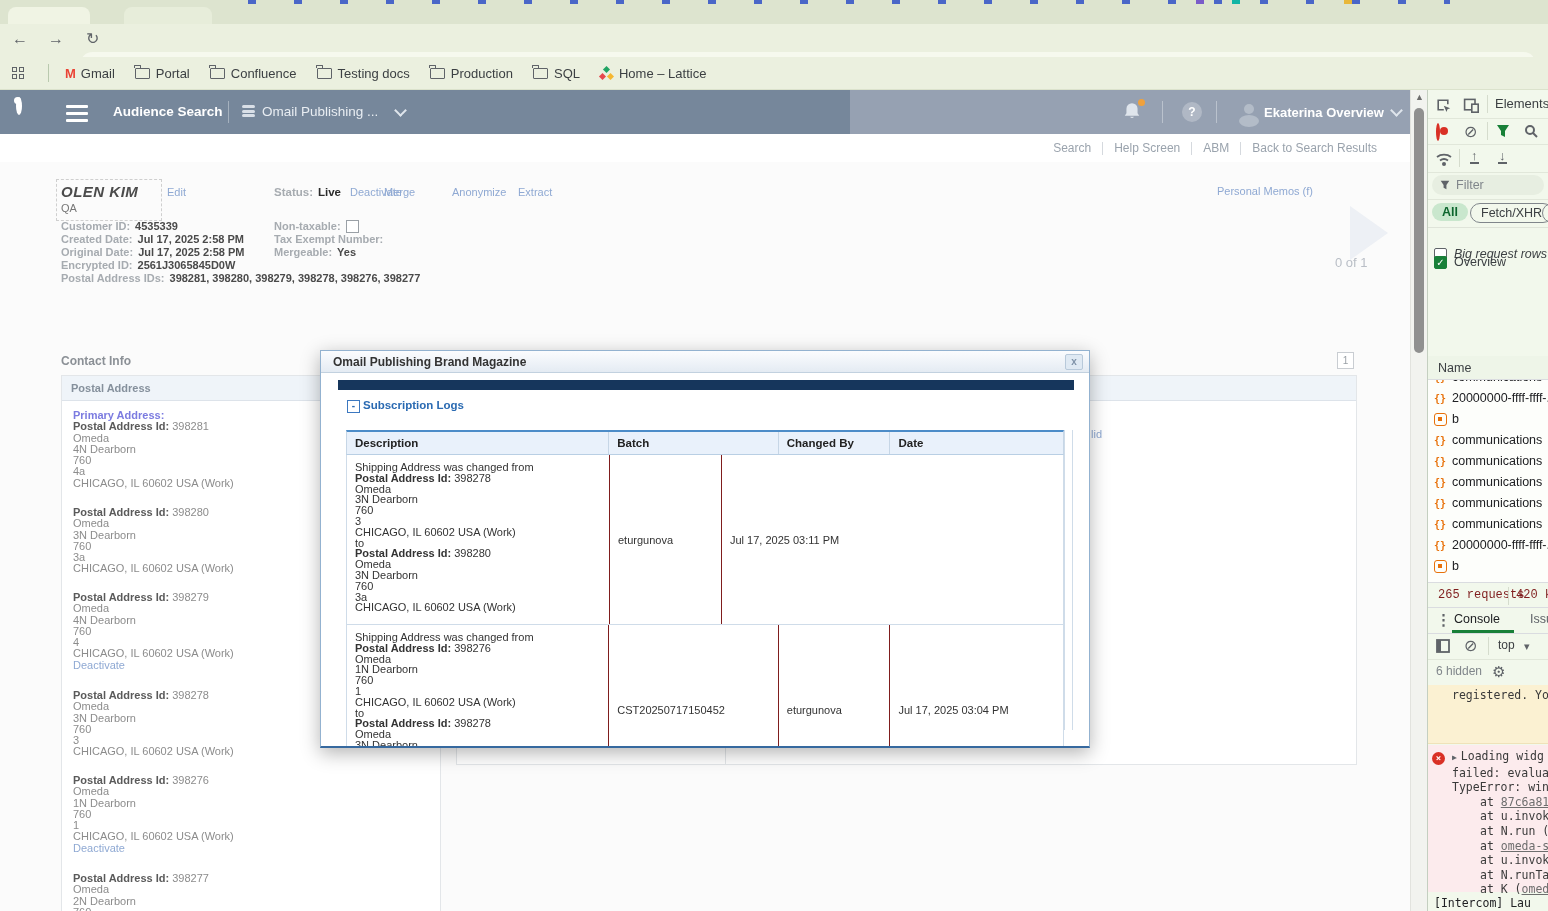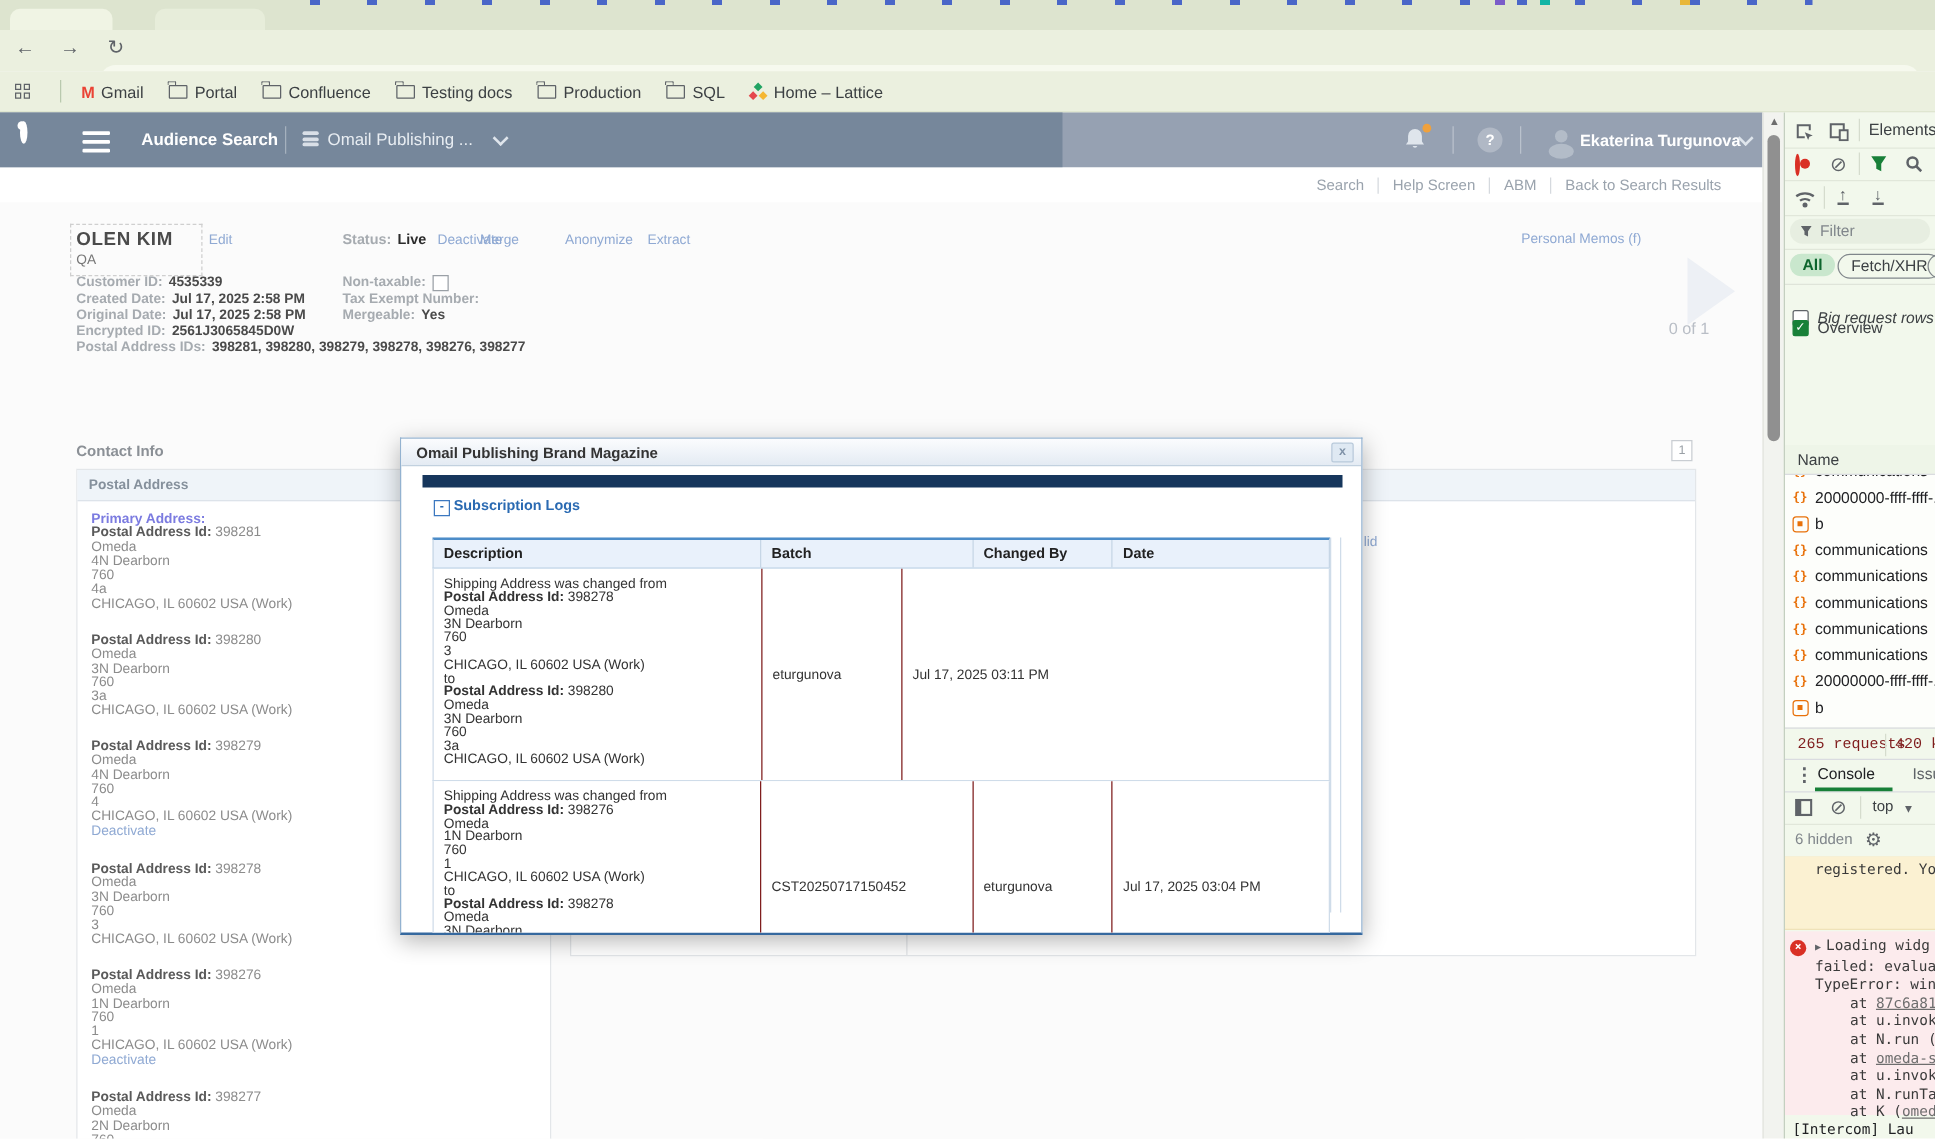--- a/index.html
+++ b/index.html
@@ -231,37 +231,37 @@
     <span class="abs chev" style="left:396px;top:16px;"></span>
     <svg class="abs" style="left:1122px;top:11px;" width="20" height="20" viewBox="0 0 18 18">
       <path d="M9 2a5 5 0 0 0-5 5v4l-1.5 2.2h13L14 11V7a5 5 0 0 0-5-5z" fill="#dfe5ec"></path>
       <path d="M7.3 14.2a1.8 1.8 0 0 0 3.4 0z" fill="#dfe5ec"></path>
     </svg>
     <span class="abs belldot" style="left:1138px;top:9px;"></span>
     <span class="hdivider" style="left:1162px;"></span>
     <span class="abs helpcircle" style="left:1182px;top:12px;"></span>
     <span class="hdivider" style="left:1216px;"></span>
     <span class="abs avatar" style="left:1230px;top:9px;"></span>
-    <span class="abs whitetext" style="left:1264px;top:15px;font-size:13px;font-weight:bold;">Ekaterina Turgunova</span>
+    <span class="abs whitetext" style="left:1264px;top:15px;font-size:13px;font-weight:bold;">Ekaterina Overview</span>
     <span class="abs chev" style="left:1392px;top:16px;"></span>
   </div>
 
   <div class="abs subnav">
     <span class="nl">Search</span>
       <i></i>
     <span class="nl">Help Screen</span>
       <i></i>
     <span class="nl">ABM</span>
       <i></i>
     <span class="nl">Back to Search Results</span>
   </div>
 
   <div class="abs page">
     <div class="abs namebox"></div>
-    <span class="abs custname" style="left:61px;top:21px;">OLEN KIM</span>
+    <span class="abs custname" style="left:61px;top:21px;font-style:italic;">OLEN KIM</span>
     <span class="abs" style="left:61px;top:40px;color:#777;">QA</span>
     <span class="abs lnk" style="left:167px;top:24px;">Edit</span>
     <span class="abs lbl" style="left:274px;top:24px;font-size:11.5px;">Status:</span>
     <span class="abs" style="left:318px;top:24px;font-weight:bold;color:#2b2b2b;font-size:11.5px;">Live</span>
     <span class="abs lnk" style="left:350px;top:24px;">Deactivate</span>
     <span class="abs lnk" style="left:384px;top:24px;">Merge</span>
     <span class="abs lnk" style="left:452px;top:24px;">Anonymize</span>
     <span class="abs lnk" style="left:518px;top:24px;">Extract</span>
 
     <div class="abs fieldrow" style="left:61px;top:58px;">

